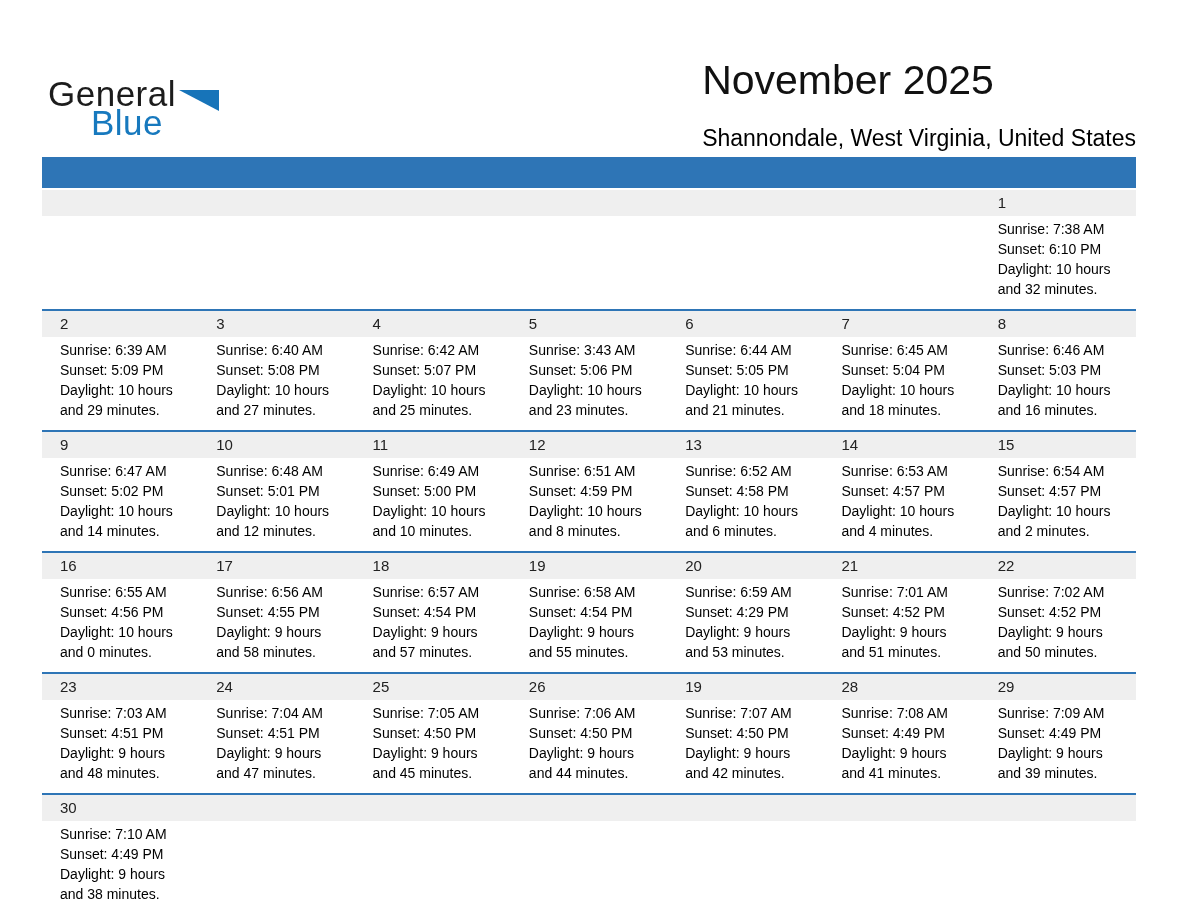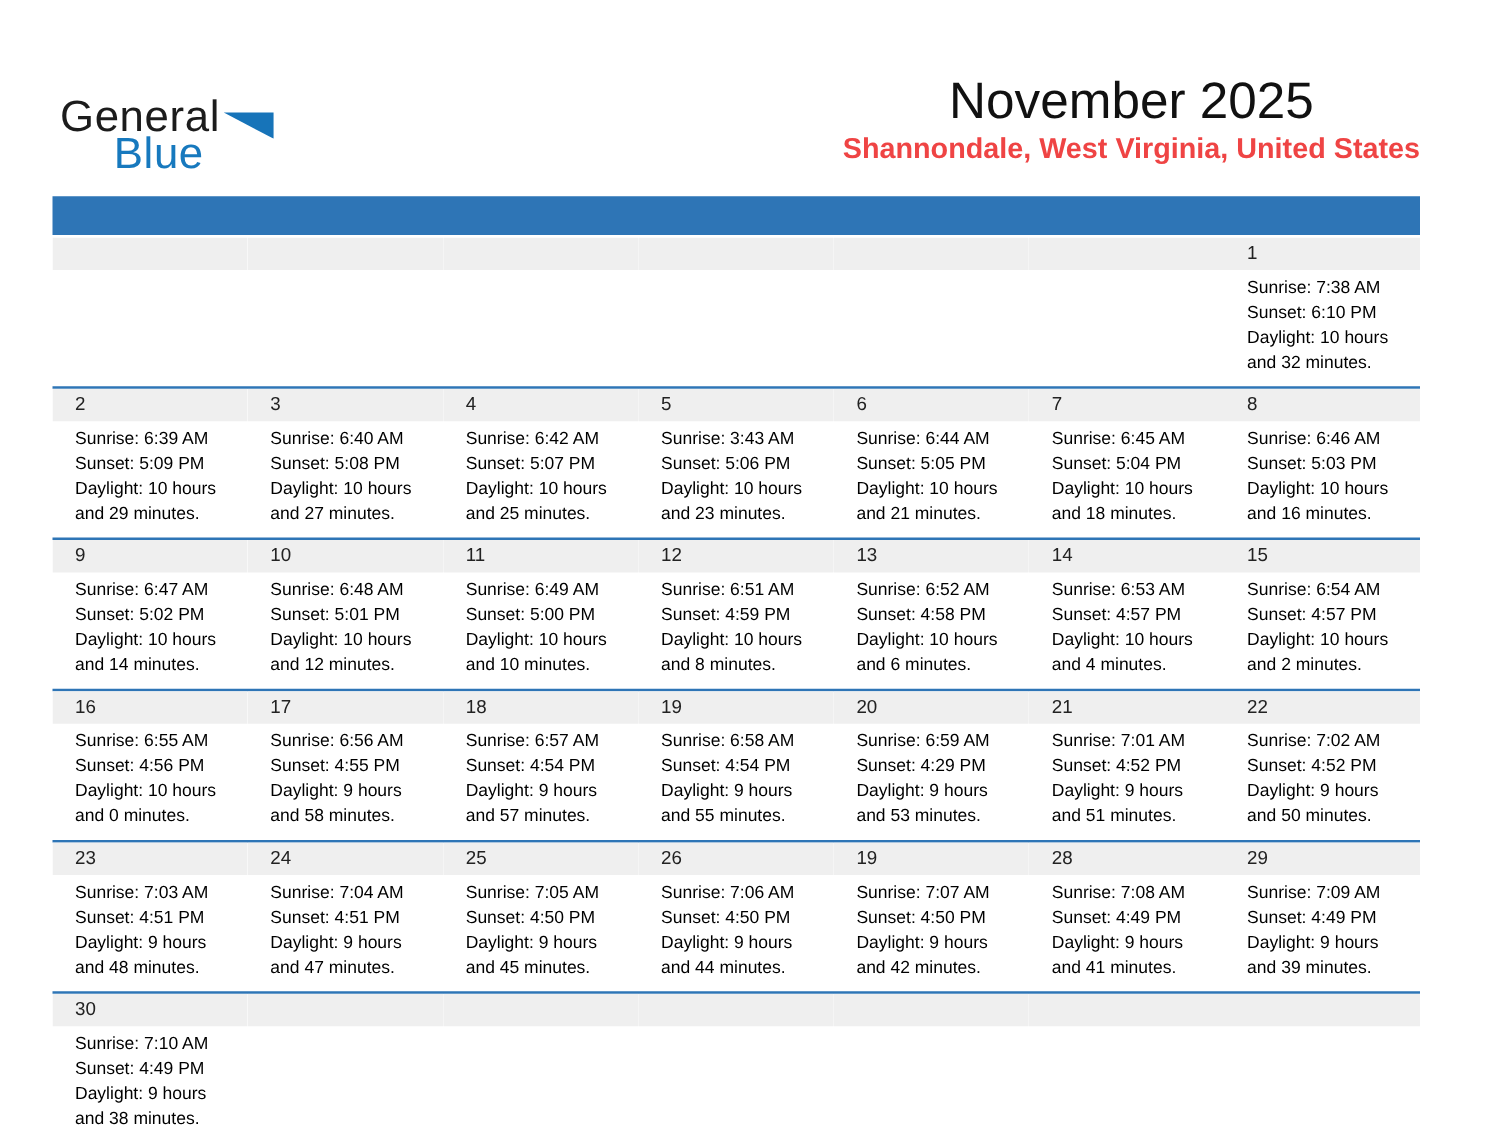--- a/index.html
+++ b/index.html
@@ -19,23 +19,23 @@
   }
   .page { position: relative; width: 1188px; height: 918px; overflow: hidden; background:#fff; }
 
   
   .logo { position: absolute; left: 48px; top: 76px; }
   .logo-row1 { display: flex; align-items: flex-end; font-size: 35px; letter-spacing: 0.5px; color: #1c1c1c; line-height: 1; }
   .logo-tri { margin: 4px 0 0 3px; display: block; }
   .logo-row2 { font-size: 35px; line-height: 1; color: var(--logo-blue); margin: -6px 0 0 43px; letter-spacing: 0.5px; }
 
   
-  .titles { position: absolute; top: 58px; right: 52px; text-align: center; }
+  .titles { position: absolute; top: 58px; right: 52px; text-align: left; }
   .page-title { margin: 0; font-size: 41px; font-weight: 400; color: #111; line-height: 1.1; }
-  .page-subtitle { margin: 2px 0 0 0; font-size: 23px; font-weight: 700; color: #ef4444; line-height: 1.2; }
+  .page-subtitle { margin: 22px 0 0 0; font-size: 23px; font-weight: 400; color: #000000; line-height: 1.2; }
 
   
   .calendar { position: absolute; left: 42px; top: 157px; width: 1094px; }
   .weekday-row { display: flex; background: var(--header-blue); height: 31px; }
   .wd { flex: 1 1 0; color: #fff; font-size: 17px; line-height: 31px; padding-left: 18px; overflow: hidden; white-space: nowrap; margin-top: 28px; }
   .weeks { background: #fff; }
   .week-row { display: flex; min-height: 107px; margin-top: 2px; }
   .week-row + .week-row { border-top: 2px solid var(--separator-blue); }
   .day-cell { flex: 1 1 0; overflow: hidden; }
   .day-num { height: 26px; line-height: 26px; background: var(--strip-gray); padding-left: 18px; font-size: 15px; color: #222; }

